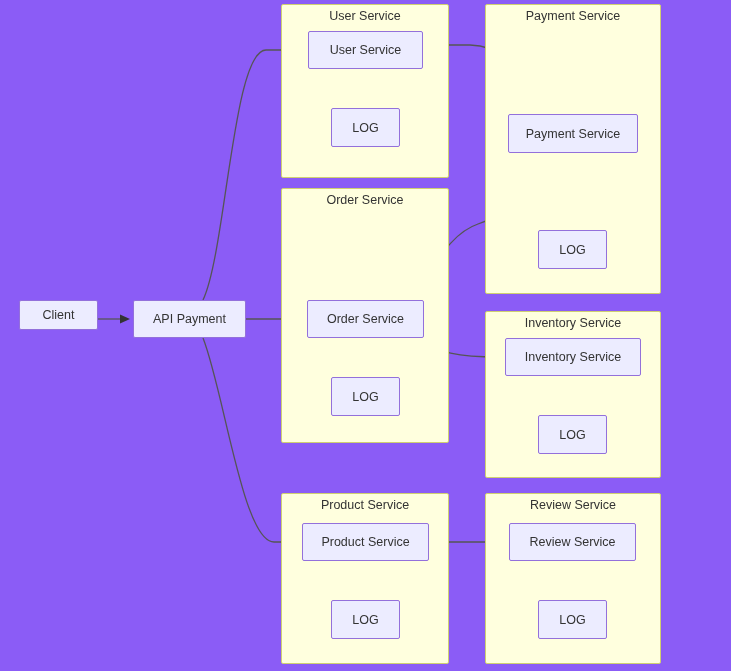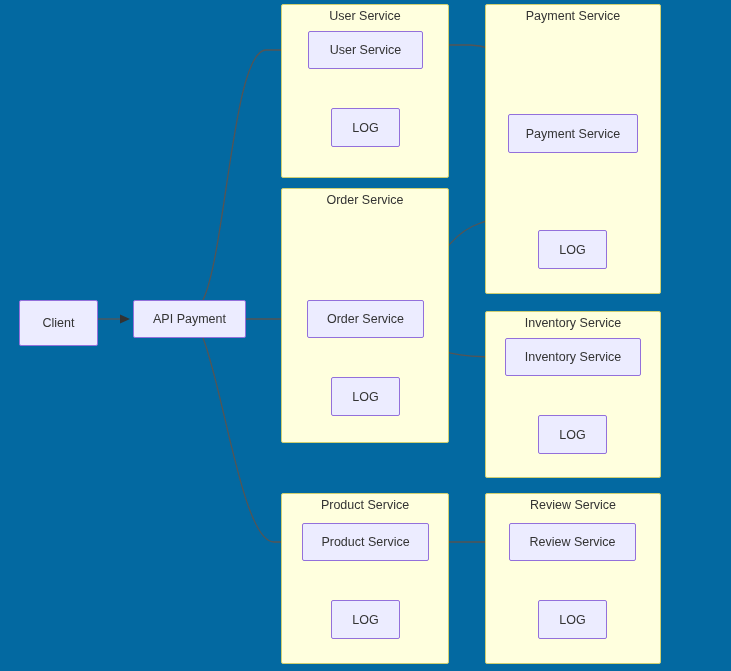--- a/index.html
+++ b/index.html
@@ -8,21 +8,21 @@
     padding: 0;
     background: #ffffff;
   }
   body {
     font-family: "Liberation Sans", sans-serif;
   }
   #diagram-canvas {
     position: relative;
     width: 731px;
     height: 671px;
-    background: #0369a1;
+    background: #8b5cf6;
     overflow: hidden;
   }
   .cluster {
     position: absolute;
     box-sizing: border-box;
     background: #ffffde;
     border: 1px solid #cfcf72;
     border-radius: 2px;
   }
   .cluster-label {
@@ -160,21 +160,21 @@
       </div>
       <div class="node" style="left: 509px; top: 523px; width: 127px; height: 38px;">
         <span>Review Service</span>
       </div>
       <div class="node" style="left: 538px; top: 600px; width: 69px; height: 39px;">
         <span>LOG</span>
       </div>
     </div>
 
   <div id="standalone-layer">
-      <div class="node" style="left: 19px; top: 300px; width: 79px; height: 46px;">
+      <div class="node" style="left: 19px; top: 300px; width: 79px; height: 30px;">
         <span>Client</span>
       </div>
       <div class="node" style="left: 133px; top: 300px; width: 113px; height: 38px;">
         <span>API Payment</span>
       </div>
     </div>
 
 </div>
 
 </body></html>

